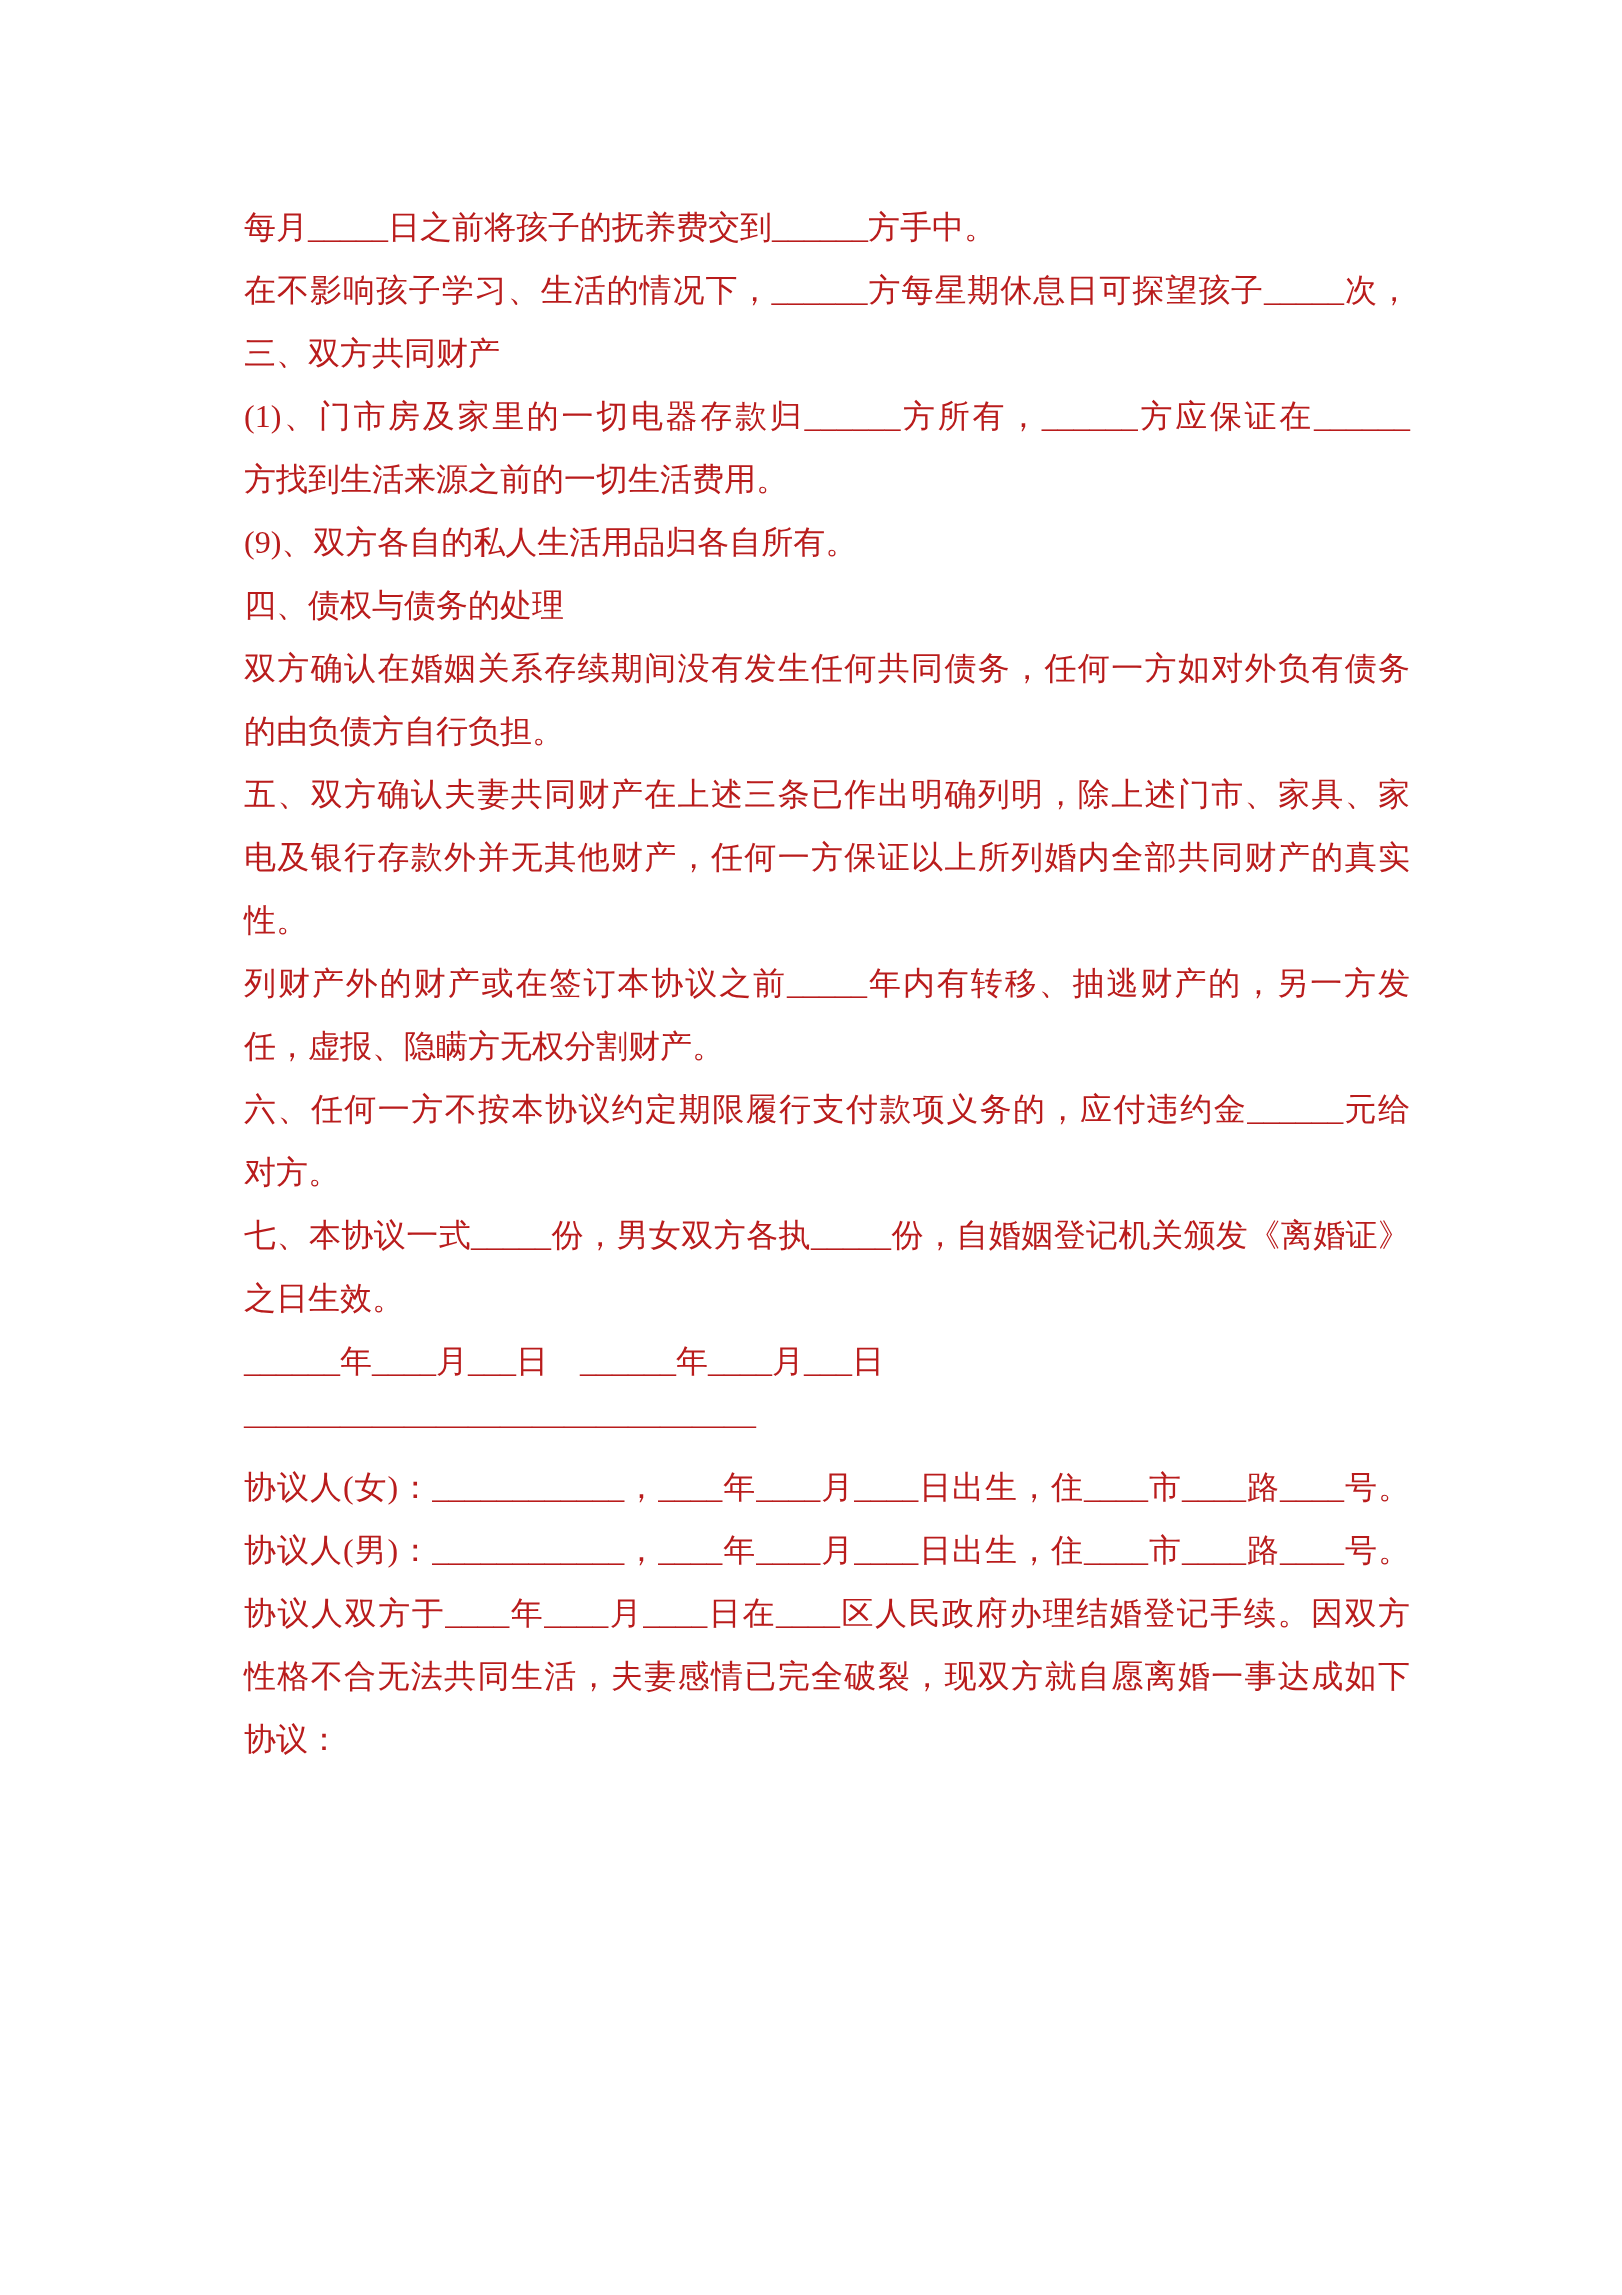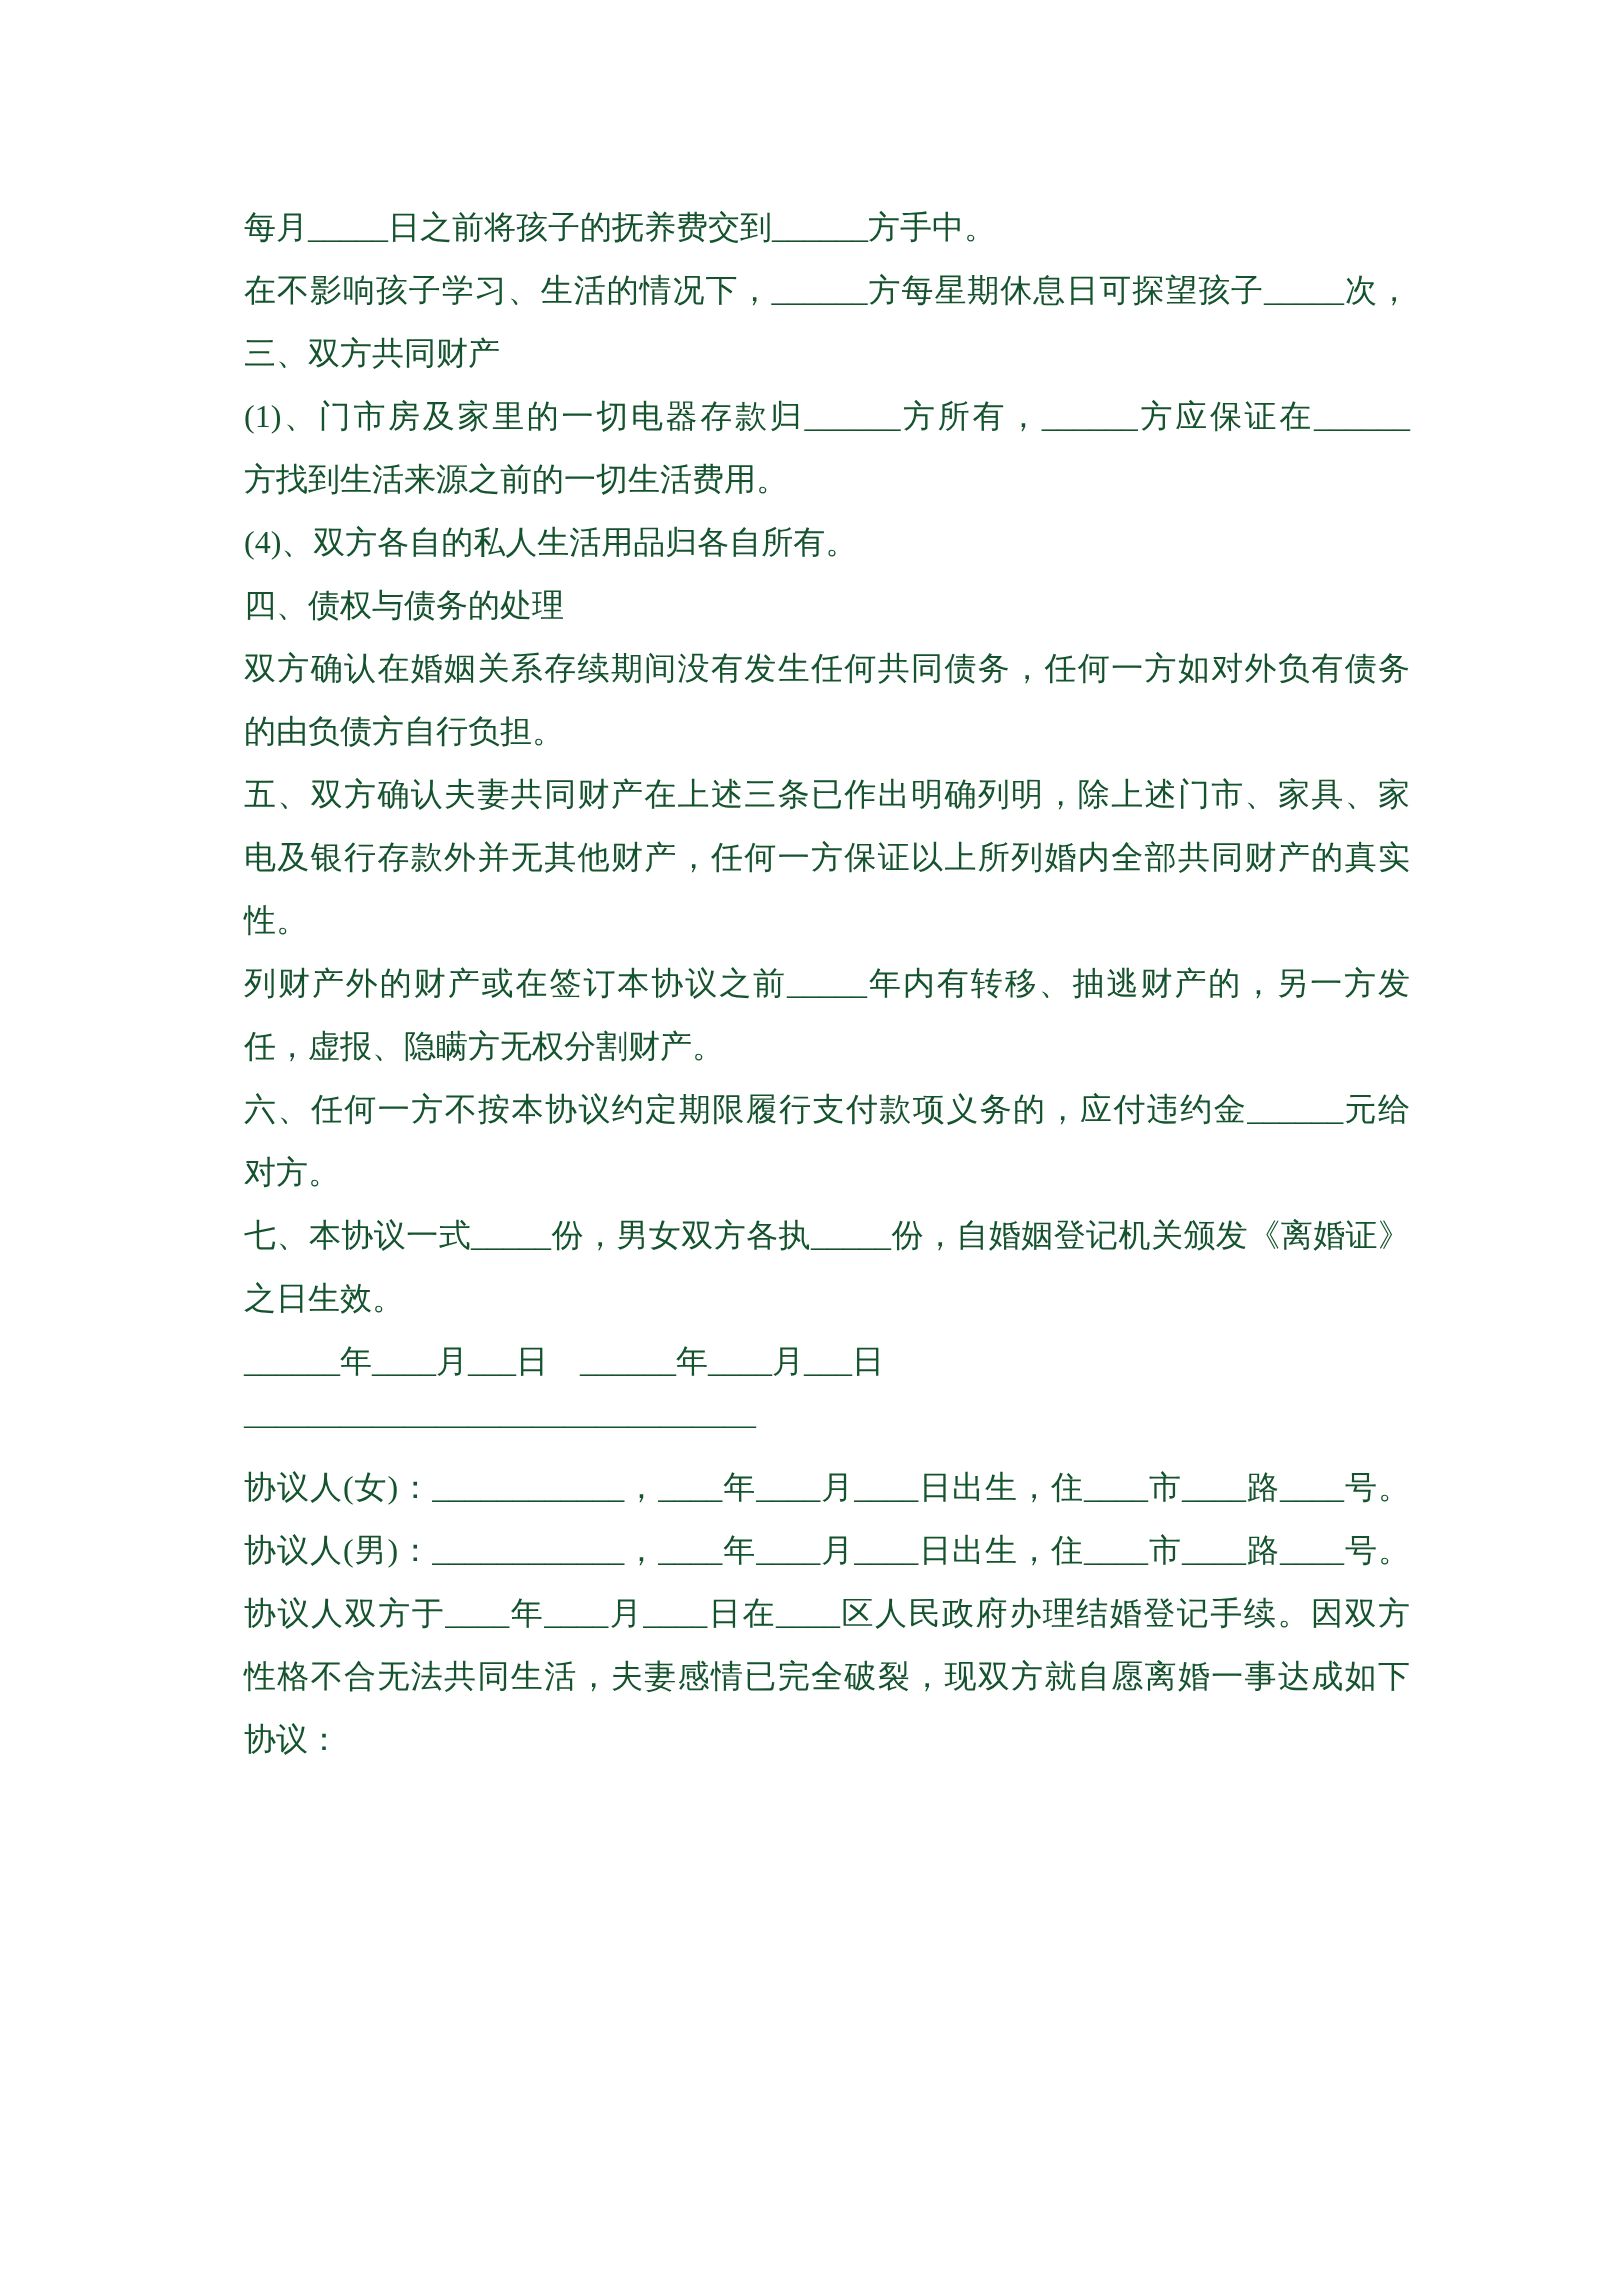--- a/index.html
+++ b/index.html
@@ -25,41 +25,41 @@
     font-family: "Liberation Serif", "DejaVu Serif", serif;
   }
   .doc-body {
     width: 100%;
   }
   .line {
     font-size: 32px;
     line-height: 63px;
     height: 63px;
     white-space: pre;
-    color: #14532d;
+    color: #b91c1c;
     text-align: left;
     font-weight: normal;
   }
   .line.fill {
     white-space: normal;
     text-align: justify;
     text-align-last: justify;
   }
 </style>
 </head>
 <body>
 
 <div class="page" style="background: rgb(255, 255, 255); color: rgb(0, 0, 0);">
   <div class="doc-body">
       <div class="line">每月_____日之前将孩子的抚养费交到______方手中。</div>
       <div class="line fill">在不影响孩子学习、生活的情况下，______方每星期休息日可探望孩子_____次，</div>
       <div class="line">三、双方共同财产</div>
       <div class="line fill">(1)、门市房及家里的一切电器存款归______方所有，______方应保证在______</div>
       <div class="line">方找到生活来源之前的一切生活费用。</div>
-      <div class="line">(4)、双方各自的私人生活用品归各自所有。</div>
+      <div class="line">(9)、双方各自的私人生活用品归各自所有。</div>
       <div class="line">四、债权与债务的处理</div>
       <div class="line fill">双方确认在婚姻关系存续期间没有发生任何共同债务，任何一方如对外负有债务</div>
       <div class="line">的由负债方自行负担。</div>
       <div class="line fill">五、双方确认夫妻共同财产在上述三条已作出明确列明，除上述门市、家具、家</div>
       <div class="line fill">电及银行存款外并无其他财产，任何一方保证以上所列婚内全部共同财产的真实</div>
       <div class="line">性。</div>
       <div class="line fill">列财产外的财产或在签订本协议之前_____年内有转移、抽逃财产的，另一方发</div>
       <div class="line">任，虚报、隐瞒方无权分割财产。</div>
       <div class="line fill">六、任何一方不按本协议约定期限履行支付款项义务的，应付违约金______元给</div>
       <div class="line">对方。</div>

